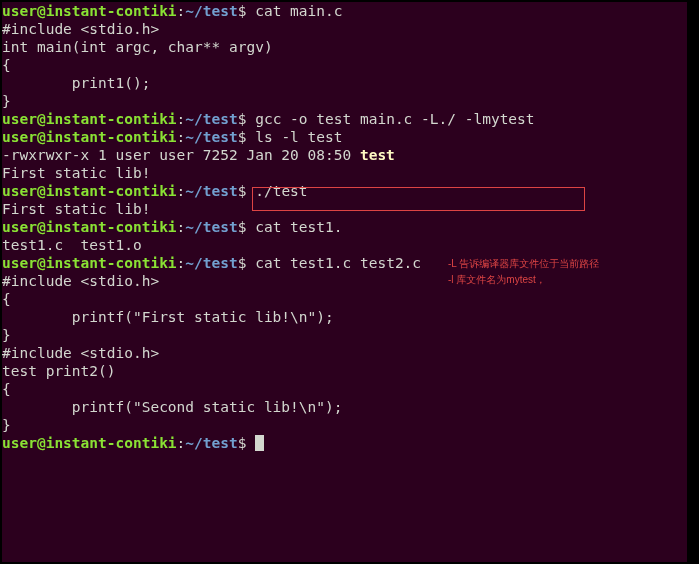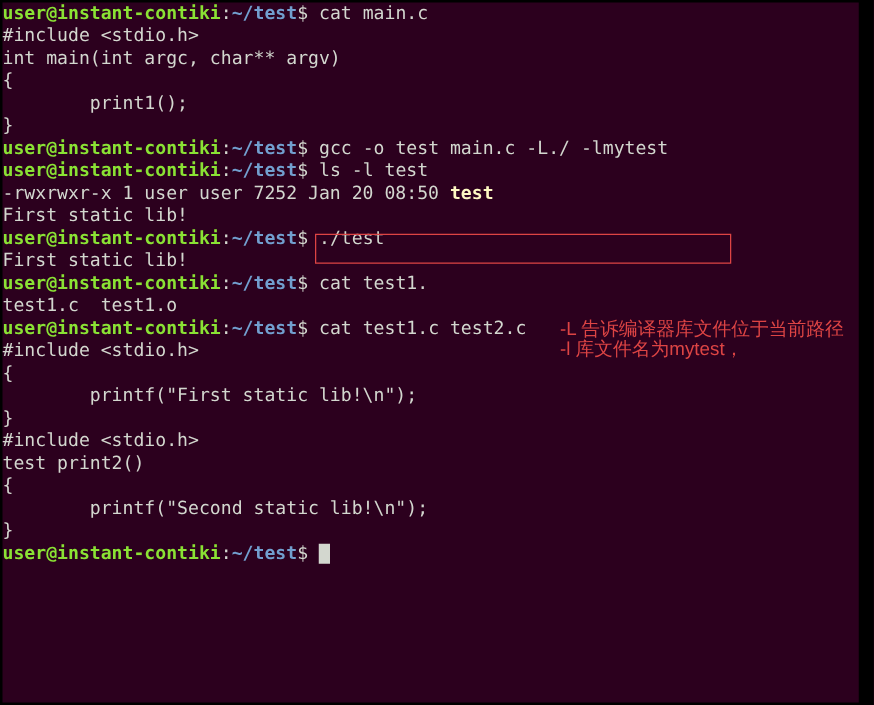--- a/index.html
+++ b/index.html
@@ -65,21 +65,21 @@
     }
     .box1 {
       left: 250px;
       top: 185px;
       width: 333px;
       height: 24px;
     }
     .annotation {
       position: absolute;
       color: #dd4444;
-      font-size: 15px;
+      font-size: 10px;
       font-family: sans-serif;
       line-height: 16px;
       left: 446px;
       top: 254px;
       width: 250px;
     }
   </style>
 </head>
 <body>
 

